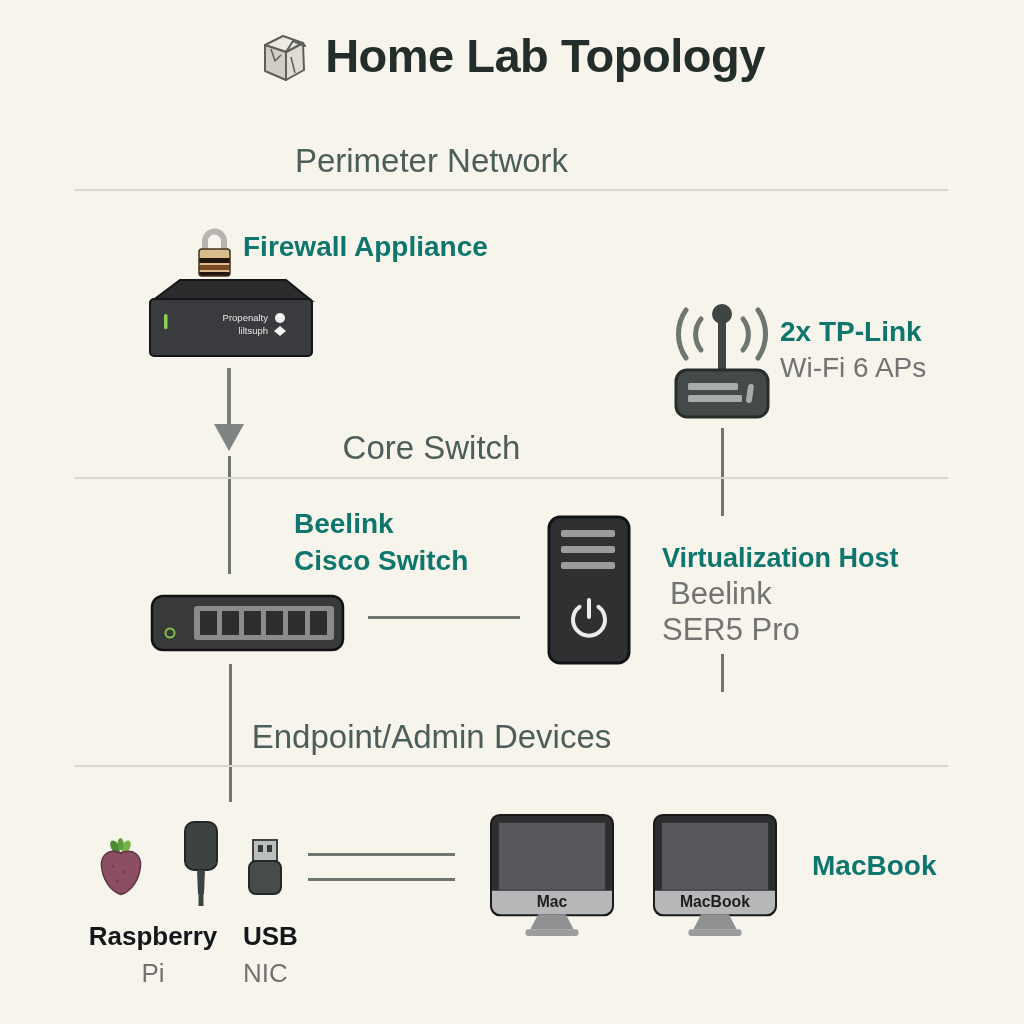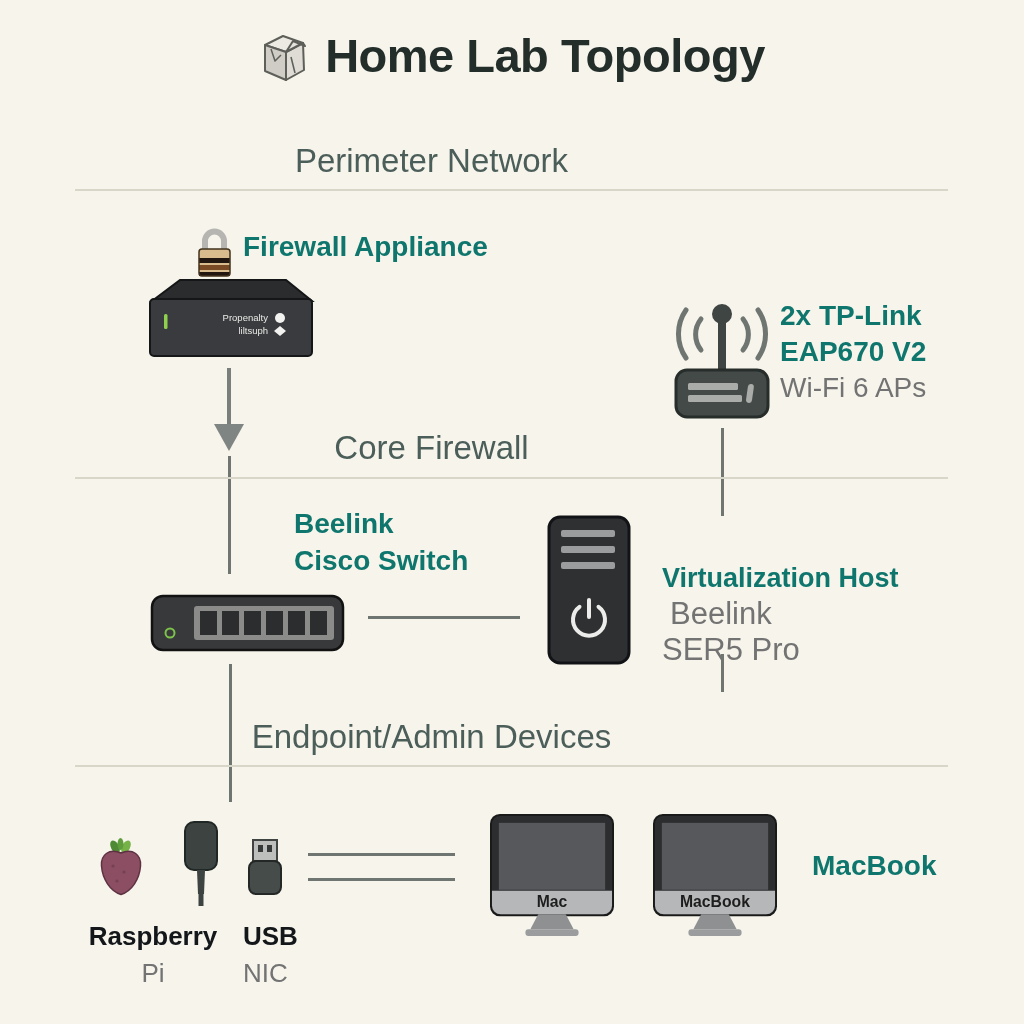--- a/index.html
+++ b/index.html
@@ -75,28 +75,27 @@
       <path d="M 88 18 A 42 42 0 0 1 88 66"></path>
       <path d="M 73 27 A 25 25 0 0 1 73 58"></path>
     </g>
     <rect x="48" y="24" width="8" height="58" fill="#3e4542"></rect>
     <circle cx="52" cy="22" r="10" fill="#3e4542"></circle>
     <rect x="6" y="78" width="92" height="47" rx="11" fill="#434a47" stroke="#272d2a" stroke-width="3"></rect>
     <rect x="18" y="91" width="50" height="7" rx="1.5" fill="#a9aca9"></rect>
     <rect x="18" y="103" width="54" height="7" rx="1.5" fill="#a9aca9"></rect>
     <rect x="77" y="92" width="6" height="19" rx="3" fill="#a9aca9" transform="rotate(8 80 101)"></rect>
   </svg>
-  <div class="abs" style="left:780px;top:298px;">
+  <div class="abs" style="left:780px;top:314px;">
     <div class="bold-label">2x TP-Link</div>
-    <div class="bold-label">EAP670 V2</div>
     <div class="bold-label gray">Wi-Fi 6 APs</div>
   </div>
   <div class="abs vline" style="left:721px;top:428px;height:88px;"></div>
 
-  <div class="abs section-label" style="top:429px;">Core Firewall</div>
+  <div class="abs section-label" style="top:429px;">Core Switch</div>
   <div class="abs divider" style="top:477px;"></div>
 
   <div class="abs bold-label" style="left:294px;top:505px;line-height:37px;">
     <div>Beelink</div>
     <div>Cisco Switch</div>
   </div>
   <svg class="abs" style="left:150px;top:594px;" width="196" height="58" viewBox="0 0 196 58">
     <rect x="2" y="2" width="191" height="54" rx="11" fill="#38393b" stroke="#121212" stroke-width="2.5"></rect>
     <rect x="44" y="12" width="140" height="34" rx="3" fill="#8b8b89"></rect>
     <rect x="50" y="17" width="17" height="24" fill="#2c2d2f"></rect>
@@ -113,21 +112,21 @@
   <svg class="abs" style="left:546px;top:514px;" width="86" height="152" viewBox="0 0 86 152">
     <rect x="3" y="3" width="80" height="146" rx="11" fill="#2f3032" stroke="#121316" stroke-width="3"></rect>
     <rect x="15" y="16" width="54" height="7" rx="2" fill="#9b9c9e"></rect>
     <rect x="15" y="32" width="54" height="7" rx="2" fill="#9b9c9e"></rect>
     <rect x="15" y="48" width="54" height="7" rx="2" fill="#9b9c9e"></rect>
     <g>
       <path d="M 33.5 92.8 A 16 16 0 1 0 52.5 92.8" fill="none" stroke="#ececea" stroke-width="4" stroke-linecap="round"></path>
       <line x1="43" y1="86" x2="43" y2="103" stroke="#ececea" stroke-width="4" stroke-linecap="round"></line>
     </g>
   </svg>
-  <div class="abs" style="left:662px;top:560px;">
+  <div class="abs" style="left:662px;top:540px;">
     <div class="bold-label" style="font-size:27px;">Virtualization Host</div>
     <div class="bold-label gray" style="font-size:31px;margin-left:8px;">Beelink</div>
     <div class="bold-label gray" style="font-size:31px;">SER5 Pro</div>
   </div>
   <div class="abs vline" style="left:721px;top:654px;height:38px;"></div>
 
   <div class="abs section-label" style="top:718px;">Endpoint/Admin Devices</div>
   <div class="abs divider" style="top:765px;"></div>
 
   <svg class="abs" style="left:96px;top:836px;" width="50" height="64" viewBox="0 0 50 64">

